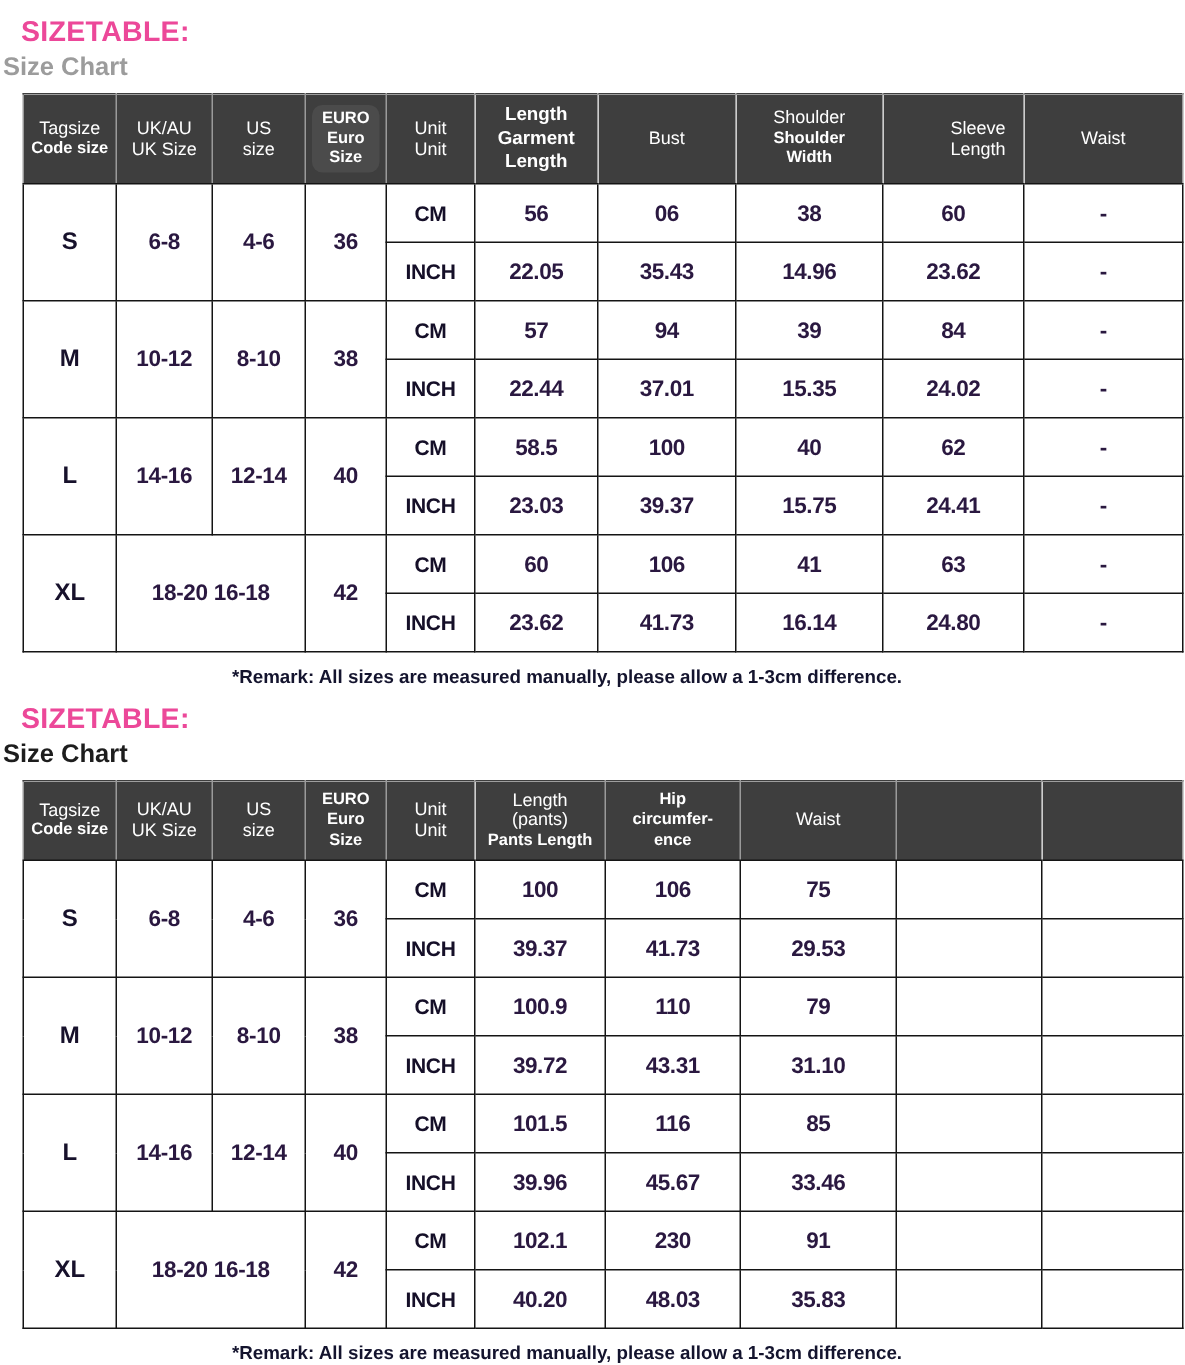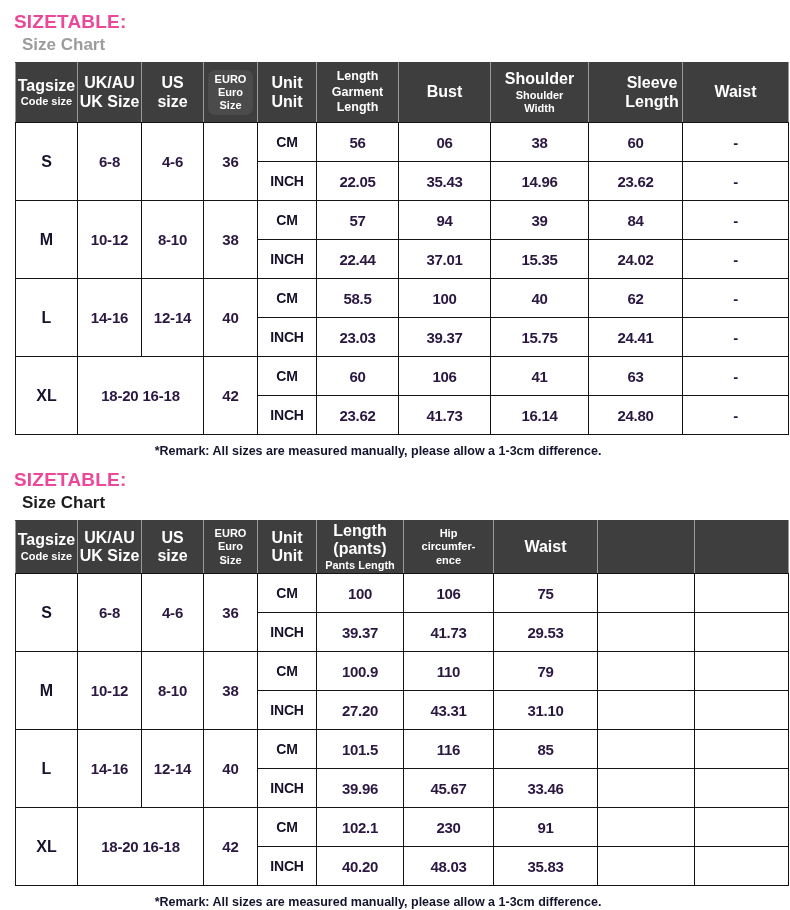--- a/index.html
+++ b/index.html
@@ -1,27 +1,27 @@
 <!DOCTYPE html>
 <html><head>
 <meta charset="utf-8">
 <style>
   html,body{margin:0;padding:0;width:790px;height:910px;background:#ffffff;overflow:hidden;
     font-family:"Liberation Sans",sans-serif;}
   .section{display:block;}
   h1.title{font-size:19px;font-weight:700;color:#ec4899;margin:11px 0 0 14px;letter-spacing:.2px;}
-  h2.subtitle{font-size:17px;font-weight:700;margin:2px 0 7px 22px;}
+  h2.subtitle{font-size:17px;font-weight:700;margin:2px 0 7px 2px;}
   table{border-collapse:collapse;table-layout:fixed;margin:0 0 0 15px;}
   th,td{padding:0;text-align:center;vertical-align:middle;overflow:hidden;}
   thead th{background:#3e3e3e;color:#ffffff;border:1px solid #9a9a9a;
     border-top:1px solid #3e3e3e;border-bottom:1px solid #141414;}
   table.t0 thead th{height:59px;}
   table.t1 thead th{height:52px;}
   tbody td{border:1px solid #141414;height:38px;background:#ffffff;}
-  .h-lg{font-size:16px;font-weight:700;line-height:1.15;}
+  .h-lg{font-size:12px;font-weight:400;line-height:1.15;}
   .h-md{font-size:12.5px;font-weight:700;line-height:1.25;}
   .h-sm{font-size:11px;font-weight:700;line-height:1.2;text-align:center;}
   .chip{display:inline-block;background:#4b4b4b;border-radius:7px;padding:3px 7px;}
   .tag-cell{font-size:16px;font-weight:700;color:#17112b;}
   .id-cell{font-size:15px;font-weight:700;color:#2a1840;letter-spacing:-.2px;}
   .unit-cell{font-size:14px;font-weight:700;color:#150f28;letter-spacing:-.2px;}
   .val-cell{font-size:15px;font-weight:700;color:#2a1840;letter-spacing:-.3px;}
   .remark{font-weight:700;font-size:12.5px;color:#14142e;text-align:center;margin:9px 50px 6px 16px;}
 </style>
 </head>
@@ -253,21 +253,21 @@
           <td class="id-cell" rowspan="2">38</td>
           <td class="unit-cell">CM</td>
           <td class="val-cell">100.9</td>
           <td class="val-cell">110</td>
           <td class="val-cell">79</td>
           <td class="val-cell"></td>
           <td class="val-cell"></td>
         </tr>
         <tr class="body-row">
           <td class="unit-cell">INCH</td>
-          <td class="val-cell">27.20</td>
+          <td class="val-cell">39.72</td>
           <td class="val-cell">43.31</td>
           <td class="val-cell">31.10</td>
           <td class="val-cell"></td>
           <td class="val-cell"></td>
         </tr>
         <tr class="body-row">
           <td class="tag-cell" rowspan="2">L</td>
           <td class="id-cell" rowspan="2">14-16</td>
           <td class="id-cell" rowspan="2">12-14</td>
           <td class="id-cell" rowspan="2">40</td>

